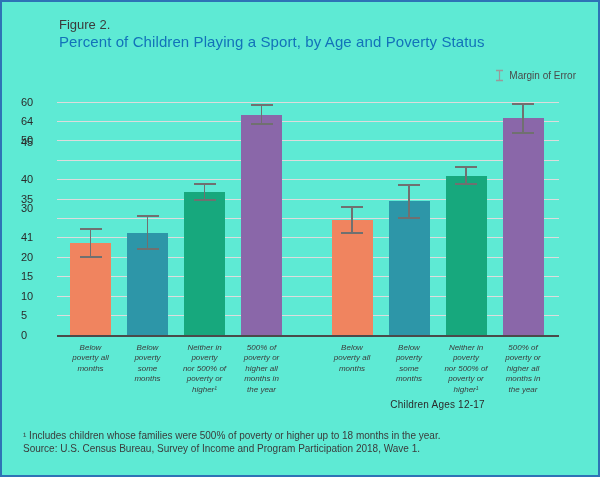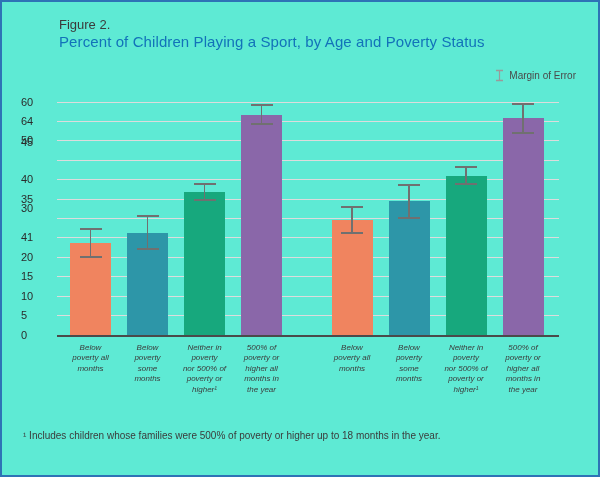--- a/index.html
+++ b/index.html
@@ -209,19 +209,21 @@
 higher¹</div>
       <div class="bar" style="left: 445.5px; height: 216.69px; background: rgb(138, 103, 169);"></div>
       <div class="err-line" style="left: 465.25px; width: 1.5px; bottom: 203.487px; height: 26.4067px;"></div>
       <div class="err-cap" style="left: 455px; width: 22px; height: 2px; bottom: 229.893px;"></div>
       <div class="err-cap" style="left: 455px; width: 22px; height: 2px; bottom: 201.487px;"></div>
       <div class="catlab" style="left: 434px; width: 64px; top: 241px;">500% of
 poverty or
 higher all
 months in
 the year</div>
+      <div class="grouplab" style="left: 274.5px; width: 212px; top: 297px;">Children Ages 12-17</div>
     </div>
 
   <div class="footnotes">
     <div>¹ Includes children whose families were 500% of poverty or higher up to 18 months in the year.</div>
+    <div>Source: U.S. Census Bureau, Survey of Income and Program Participation 2018, Wave 1.</div>
   </div>
 
 </div>
 
 </body></html>

